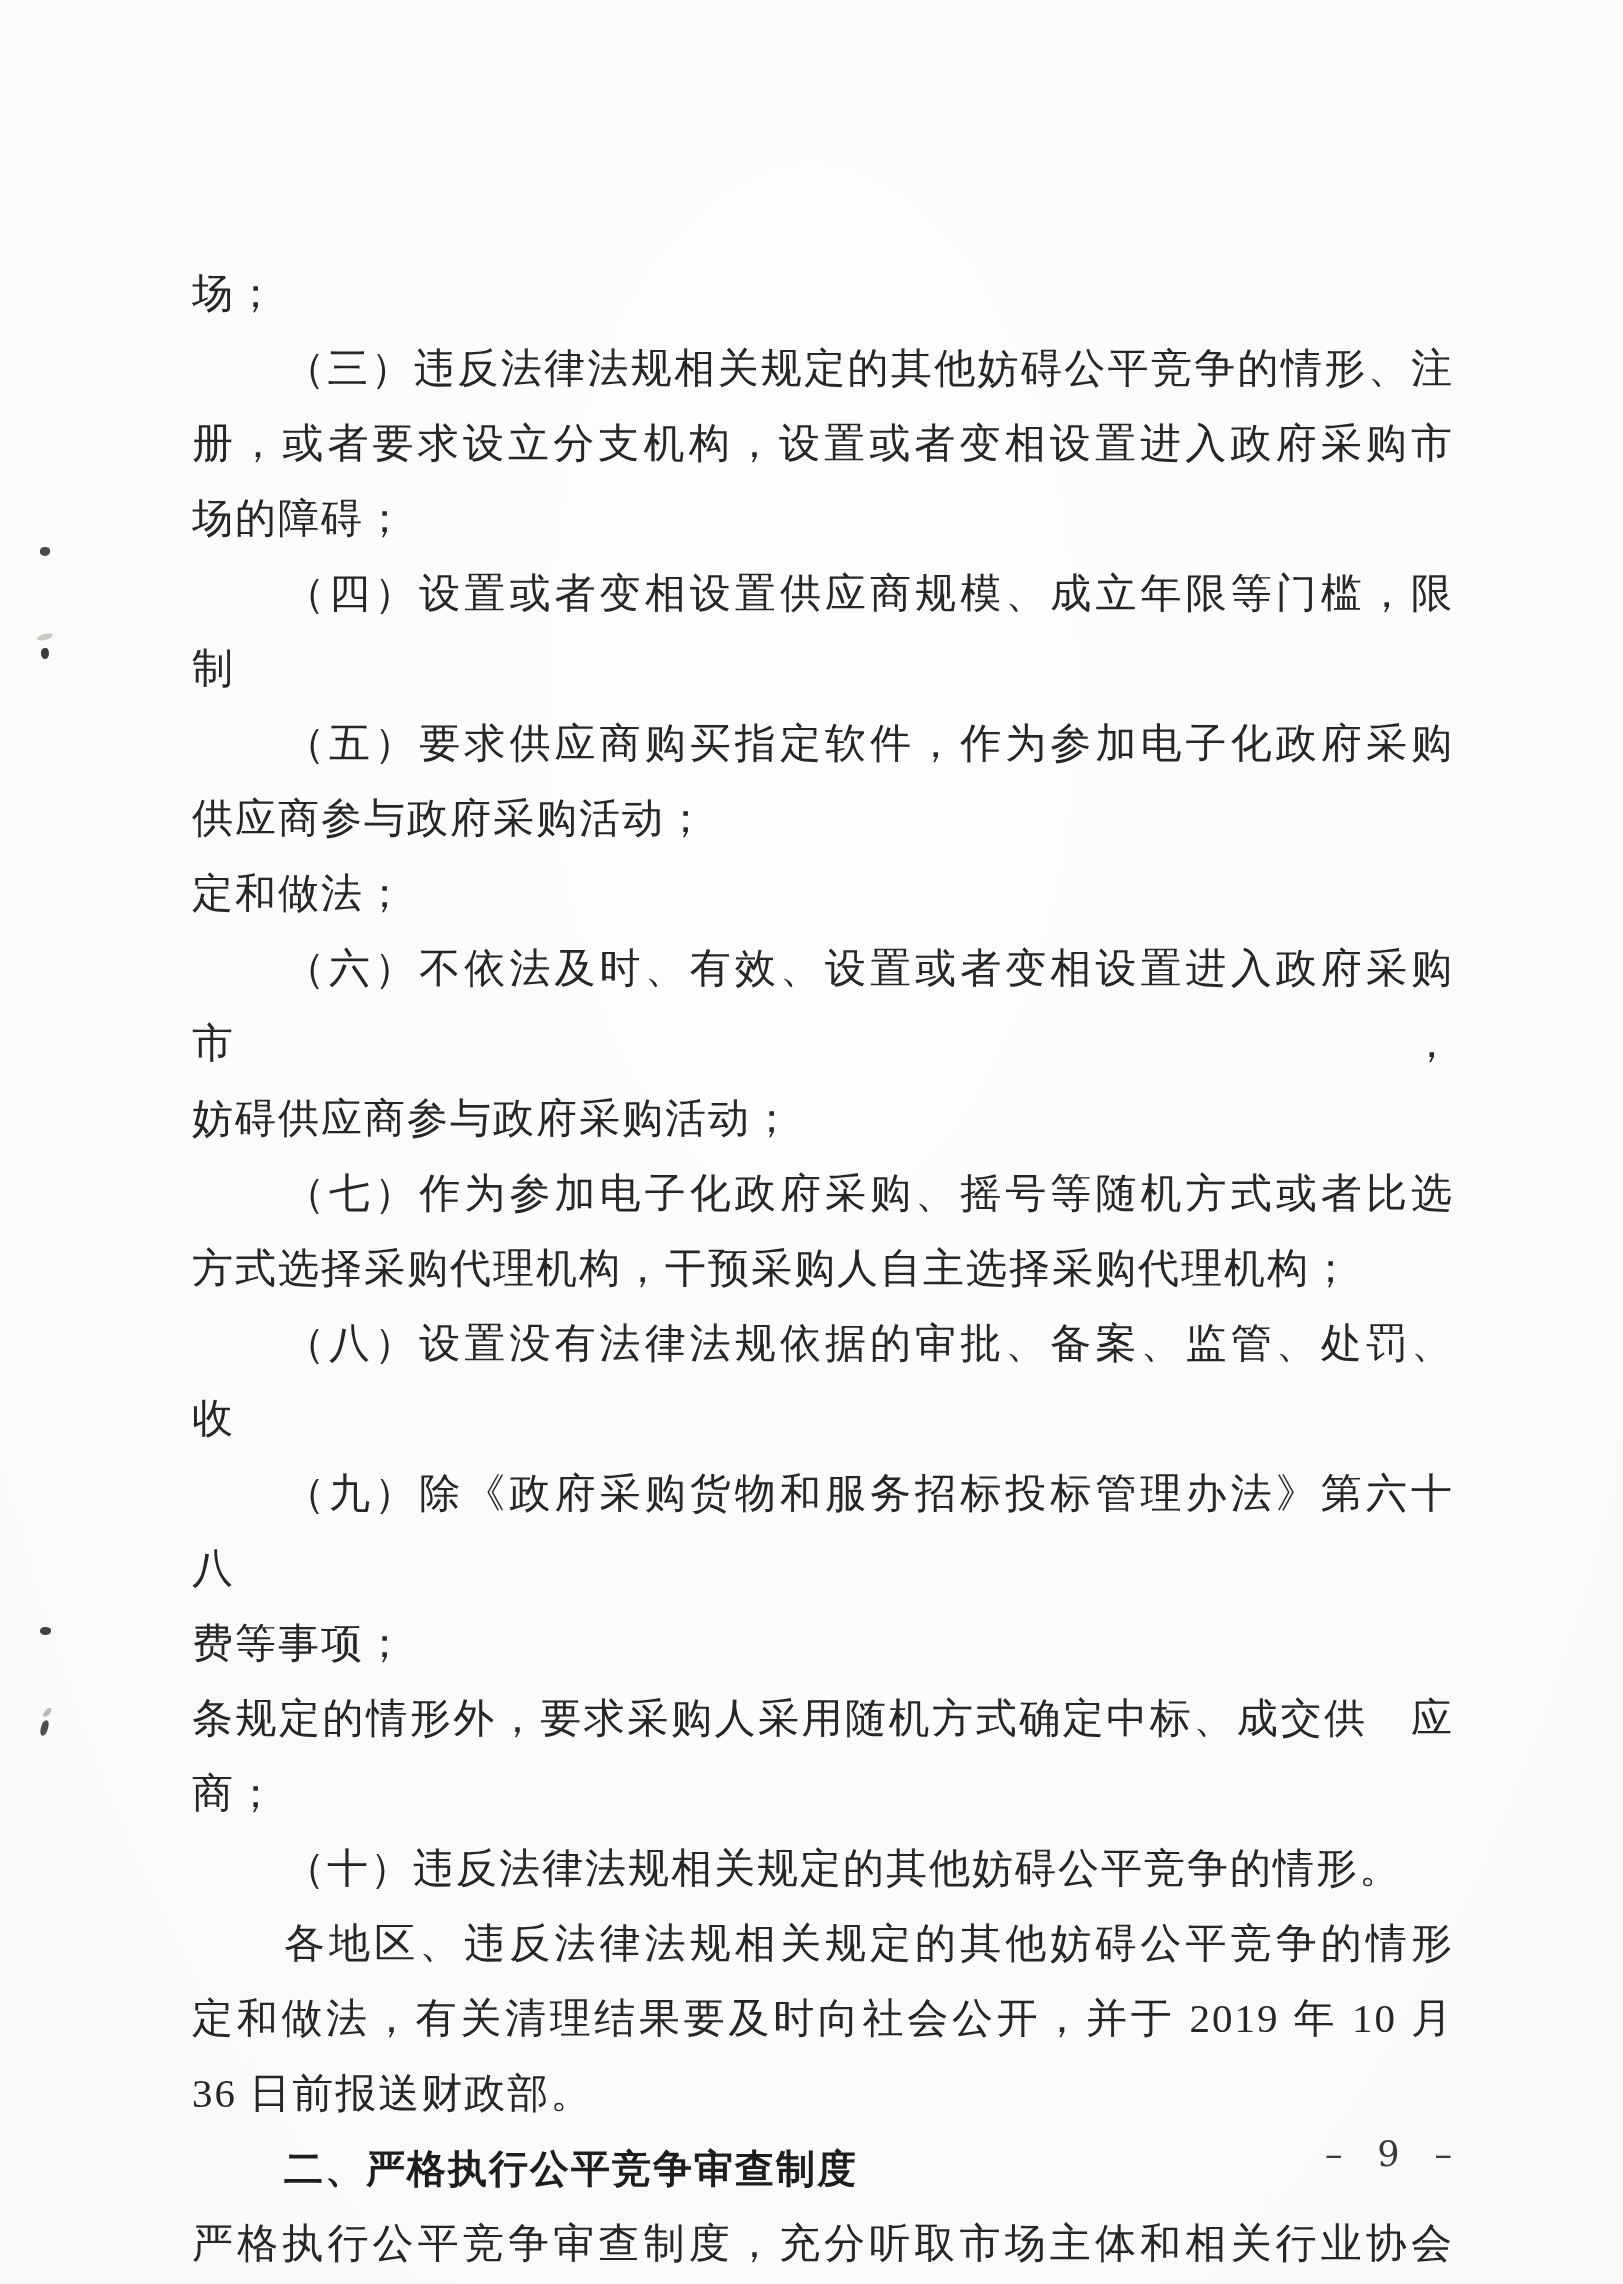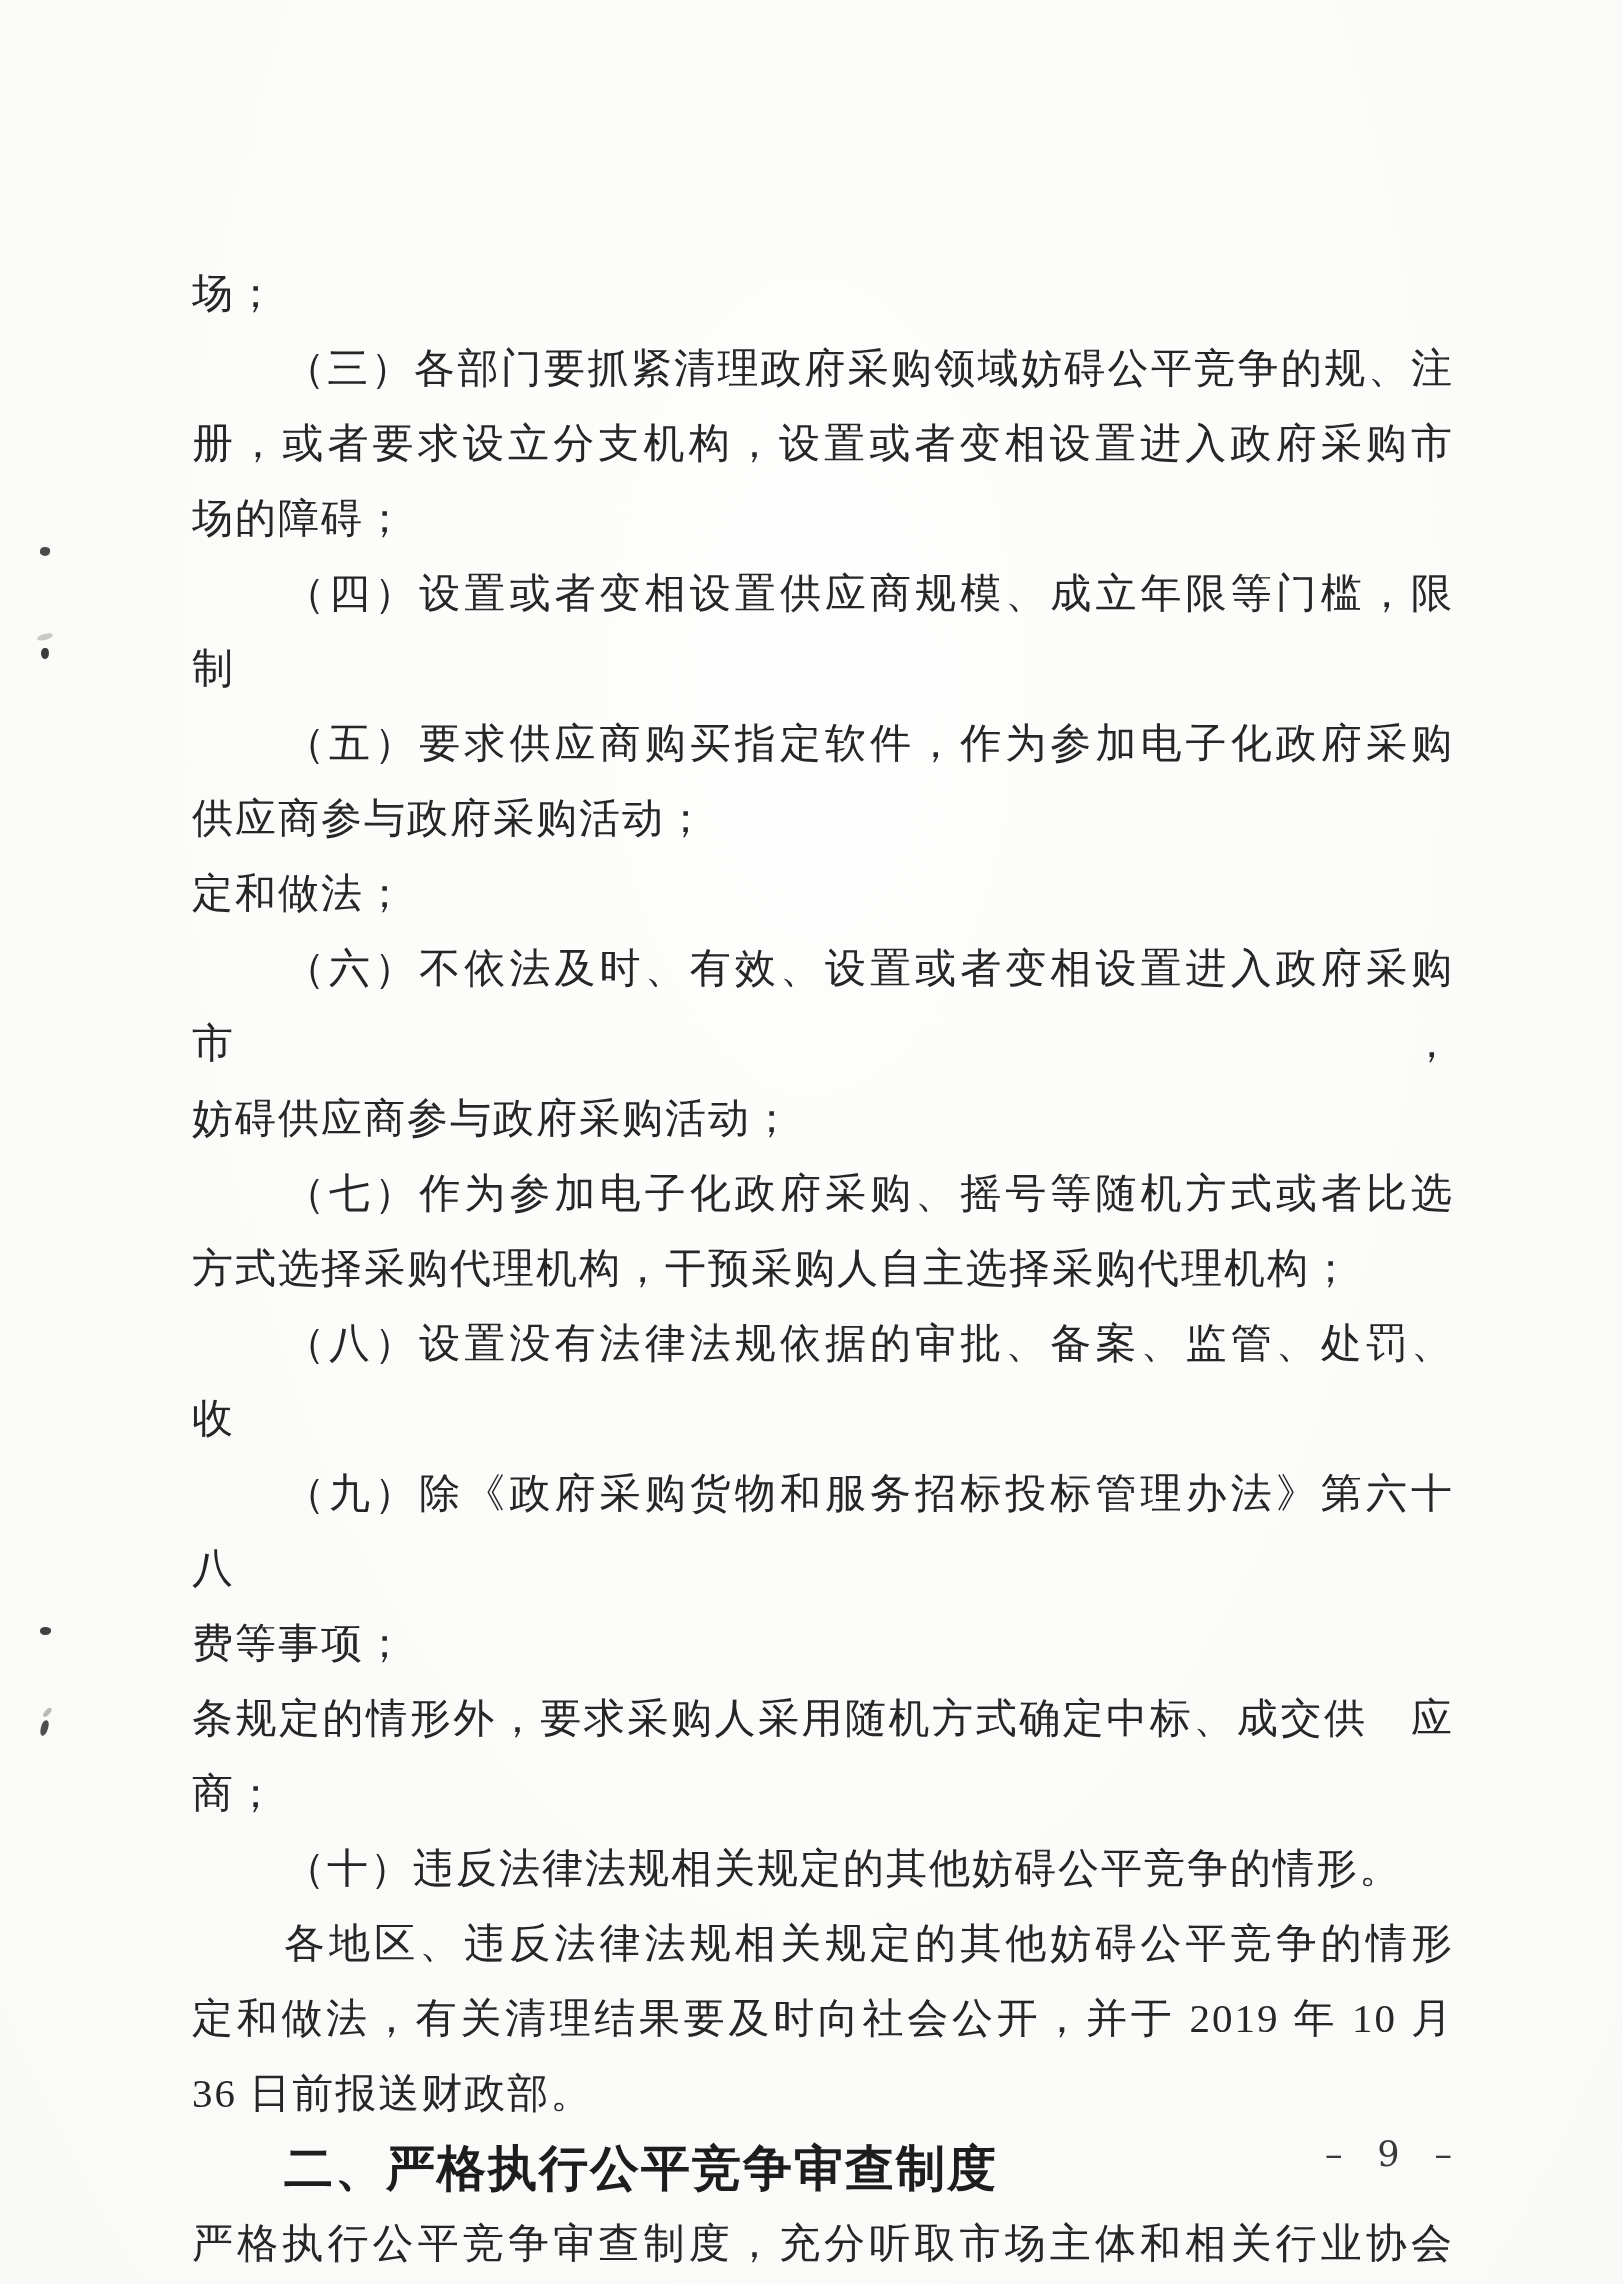--- a/index.html
+++ b/index.html
@@ -40,21 +40,21 @@
     text-align: justify;
     text-align-last: justify;
     text-justify: inter-character;
   }
   .line.ind {
     text-indent: 92px;
   }
   .line.bold {
     font-weight: 700;
     font-family: "Liberation Sans", "DejaVu Sans", sans-serif;
-    font-size: 49px;
+    font-size: 39px;
     color: #1d1d1d;
   }
   .pagenum {
     position: absolute;
     left: 1325px;
     top: 2134px;
     font-size: 35px;
     letter-spacing: 6.6px;
     word-spacing: 10.5px;
     color: #3a3a3a;
@@ -72,21 +72,21 @@
   .speck.s4 { left: 41px; top: 1720px; width: 7.2px; height: 15.7px; transform: rotate(14deg);  background:#4e4e4e; }
   .speck.s4b{ left: 45px; top: 1707px; width: 5.2px;  height: 10.5px; transform: rotate(38deg);  background:#b9b9b6; }
 </style>
 </head>
 <body>
 
 <div class="page">
 
   <div class="textblock">
     <div class="line">场；</div>
-    <div class="line j ind">（三）各部门要抓紧清理政府采购领域妨碍公平竞争的规、注</div>
+    <div class="line j ind">（三）违反法律法规相关规定的其他妨碍公平竞争的情形、注</div>
     <div class="line j">册，或者要求设立分支机构，设置或者变相设置进入政府采购市</div>
     <div class="line">场的障碍；</div>
     <div class="line j ind">（四）设置或者变相设置供应商规模、成立年限等门槛，限　制</div>
     <div class="line j ind">（五）要求供应商购买指定软件，作为参加电子化政府采购</div>
     <div class="line">供应商参与政府采购活动；</div>
     <div class="line">定和做法；</div>
     <div class="line j ind">（六）不依法及时、有效、设置或者变相设置进入政府采购市，</div>
     <div class="line">妨碍供应商参与政府采购活动；</div>
     <div class="line j ind">（七）作为参加电子化政府采购、摇号等随机方式或者比选</div>
     <div class="line">方式选择采购代理机构，干预采购人自主选择采购代理机构；</div>

